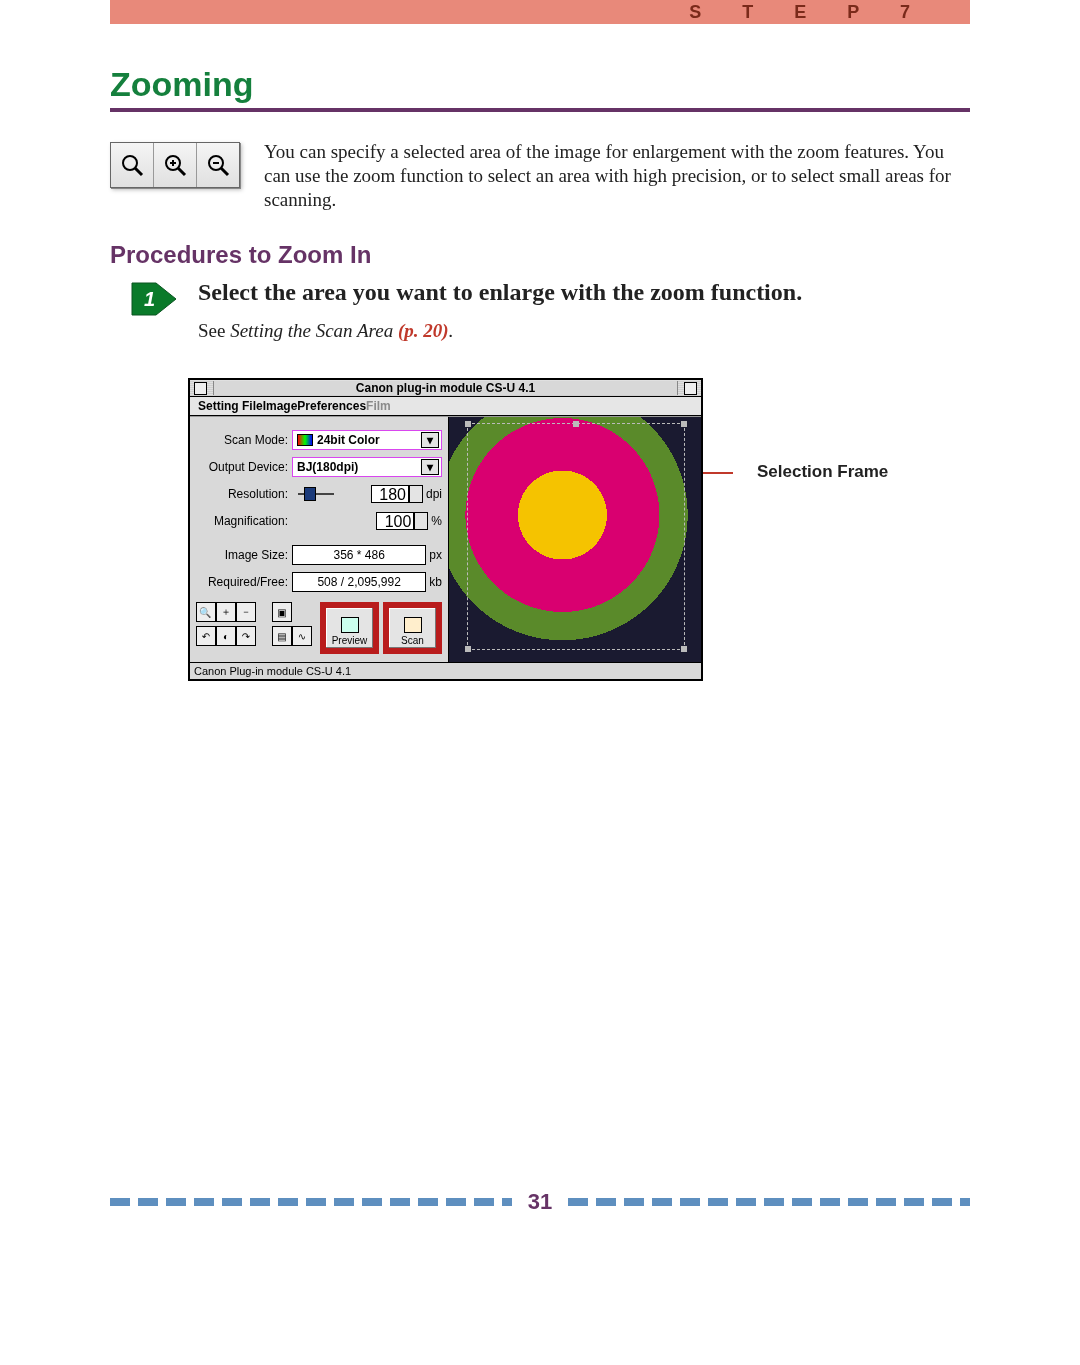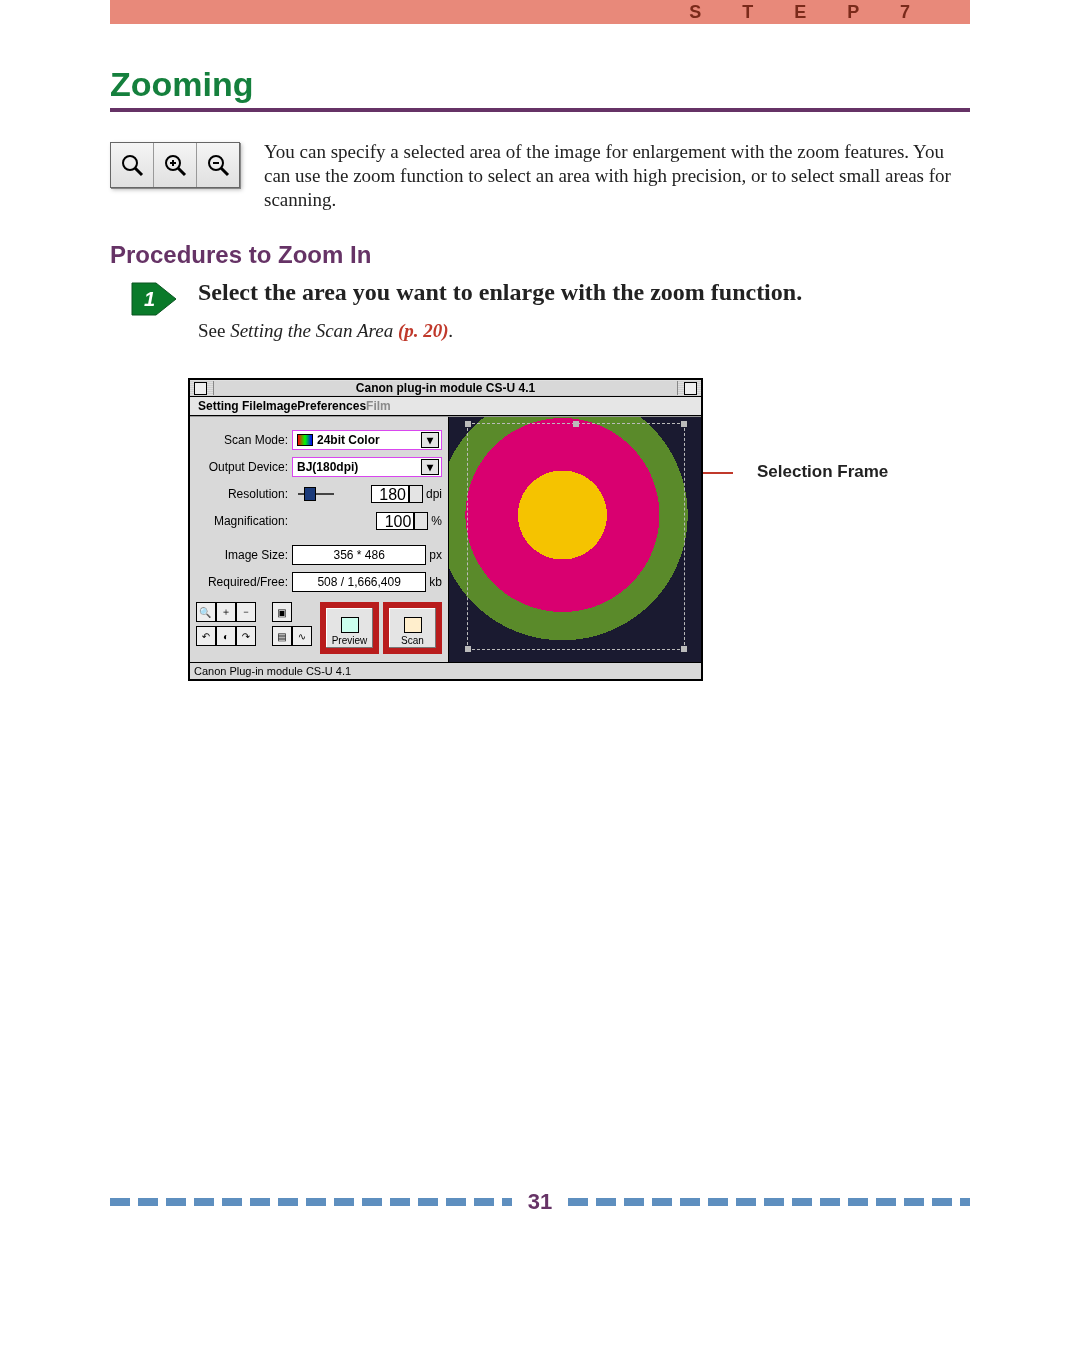--- a/index.html
+++ b/index.html
@@ -311,21 +311,21 @@
             </div>
 
             <div class="ctl-row" style="margin-top:14px">
               <div class="ctl-label">Image Size:</div>
               <div class="readbox" style="flex:1">356 * 486</div>
               <div class="unit">px</div>
             </div>
 
             <div class="ctl-row">
               <div class="ctl-label">Required/Free:</div>
-              <div class="readbox" style="flex:1">508 / 1,666,409</div>
+              <div class="readbox" style="flex:1">508 / 2,095,992</div>
               <div class="unit">kb</div>
             </div>
 
             <div class="iconrow">
               <div style="display:flex;flex-direction:column;gap:4px">
                 <div style="display:flex;gap:0">
                   <div class="mini">🔍</div>
                   <div class="mini">＋</div>
                   <div class="mini">－</div>
                 </div>

